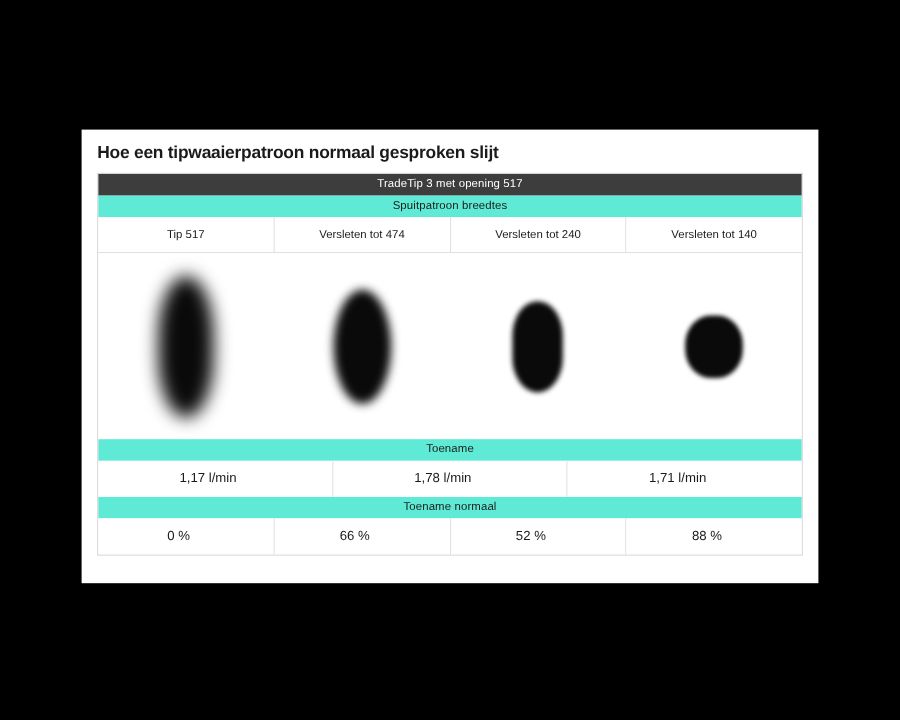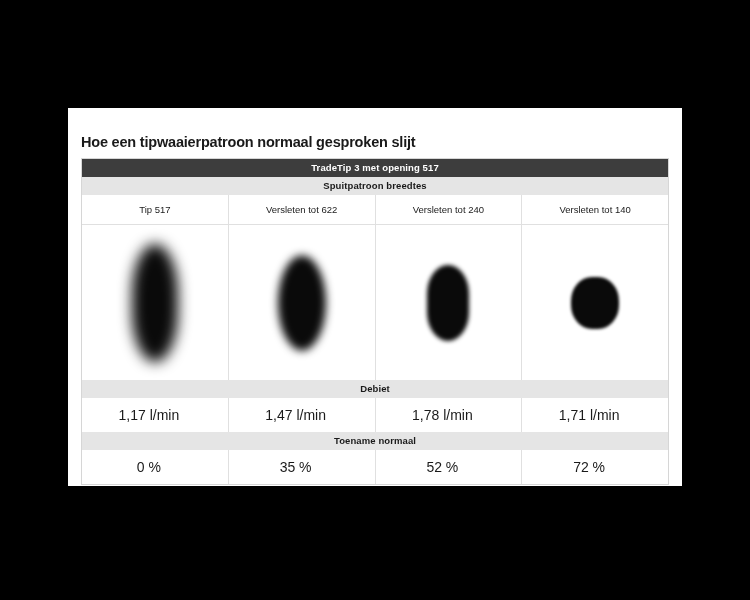--- a/index.html
+++ b/index.html
@@ -18,48 +18,49 @@
     left: 68px;
     top: 108px;
     width: 614px;
     height: 378px;
     background: #ffffff;
   }
   .card-title {
     font-size: 14.5px;
     font-weight: bold;
     color: #1a1a1a;
-    padding: 26px 0 8px 13px;
+    padding: 12px 0 8px 13px;
     letter-spacing: -0.2px;
   }
   .table {
     margin: 0 13px 0 13px;
     width: 588px;
     border: 1px solid #d6d6d6;
     box-sizing: border-box;
   }
   .band {
     text-align: center;
     font-size: 9.5px;
-    font-weight: bold;
+    font-weight: normal;
     line-height: 18px;
     height: 18px;
     letter-spacing: 0.1px;
   }
   .band-dark {
     background: #3d3d3d;
     color: #ffffff;
   }
   .band-yellow {
-    background: #e5e5e5;
+    background: #5eead4;
     color: #1a1a1a;
   }
   .row {
     display: flex;
     width: 100%;
+    align-items: center;
   }
   .cell {
     flex: 1 1 0;
     border-right: 1px solid #e0e0e0;
     box-sizing: border-box;
     text-align: center;
   }
   .cell:last-child {
     border-right: none;
   }
@@ -108,21 +109,21 @@
     border-radius: 50% 50% 50% 50% / 38% 38% 38% 38%;
     filter: blur(2.2px);
   }
   .blob-4 {
     width: 48px;
     height: 52px;
     border-radius: 44% 44% 44% 44% / 46% 46% 46% 46%;
     filter: blur(1.6px);
   }
   .cell-value {
-    font-size: 14px;
+    font-size: 11px;
     color: #1a1a1a;
     padding: 9px 12px 9px 0;
     background: #ffffff;
   }
   .divider-line {
     height: 1px;
     background: #e0e0e0;
     width: 100%;
   }
 </style>
@@ -134,21 +135,21 @@
   <div class="card-title">Hoe een tipwaaierpatroon normaal gesproken slijt</div>
 
   <div class="table">
 
     <div class="band band-dark">TradeTip 3 met opening 517</div>
 
     <div class="band band-yellow">Spuitpatroon breedtes</div>
 
     <div class="row">
       <div class="cell cell-head">Tip 517</div>
-      <div class="cell cell-head">Versleten tot 622</div>
+      <div class="cell cell-head">Versleten tot 474</div>
       <div class="cell cell-head">Versleten tot 240</div>
       <div class="cell cell-head">Versleten tot 140</div>
     </div>
 
     <div class="divider-line"></div>
 
     <div class="row pattern-row">
       <div class="pattern-cell">
         <div class="blob blob-1"></div>
       </div>
@@ -156,32 +157,31 @@
         <div class="blob blob-2"></div>
       </div>
       <div class="pattern-cell">
         <div class="blob blob-3"></div>
       </div>
       <div class="pattern-cell">
         <div class="blob blob-4"></div>
       </div>
     </div>
 
-    <div class="band band-yellow">Debiet</div>
+    <div class="band band-yellow">Toename</div>
 
     <div class="row">
       <div class="cell cell-value">1,17 l/min</div>
-      <div class="cell cell-value">1,47 l/min</div>
       <div class="cell cell-value">1,78 l/min</div>
       <div class="cell cell-value">1,71 l/min</div>
     </div>
 
     <div class="band band-yellow">Toename normaal</div>
 
     <div class="row">
       <div class="cell cell-value">0 %</div>
-      <div class="cell cell-value">35 %</div>
+      <div class="cell cell-value">66 %</div>
       <div class="cell cell-value">52 %</div>
-      <div class="cell cell-value">72 %</div>
+      <div class="cell cell-value">88 %</div>
     </div>
 
   </div>
 </div>
 
 </body></html>

